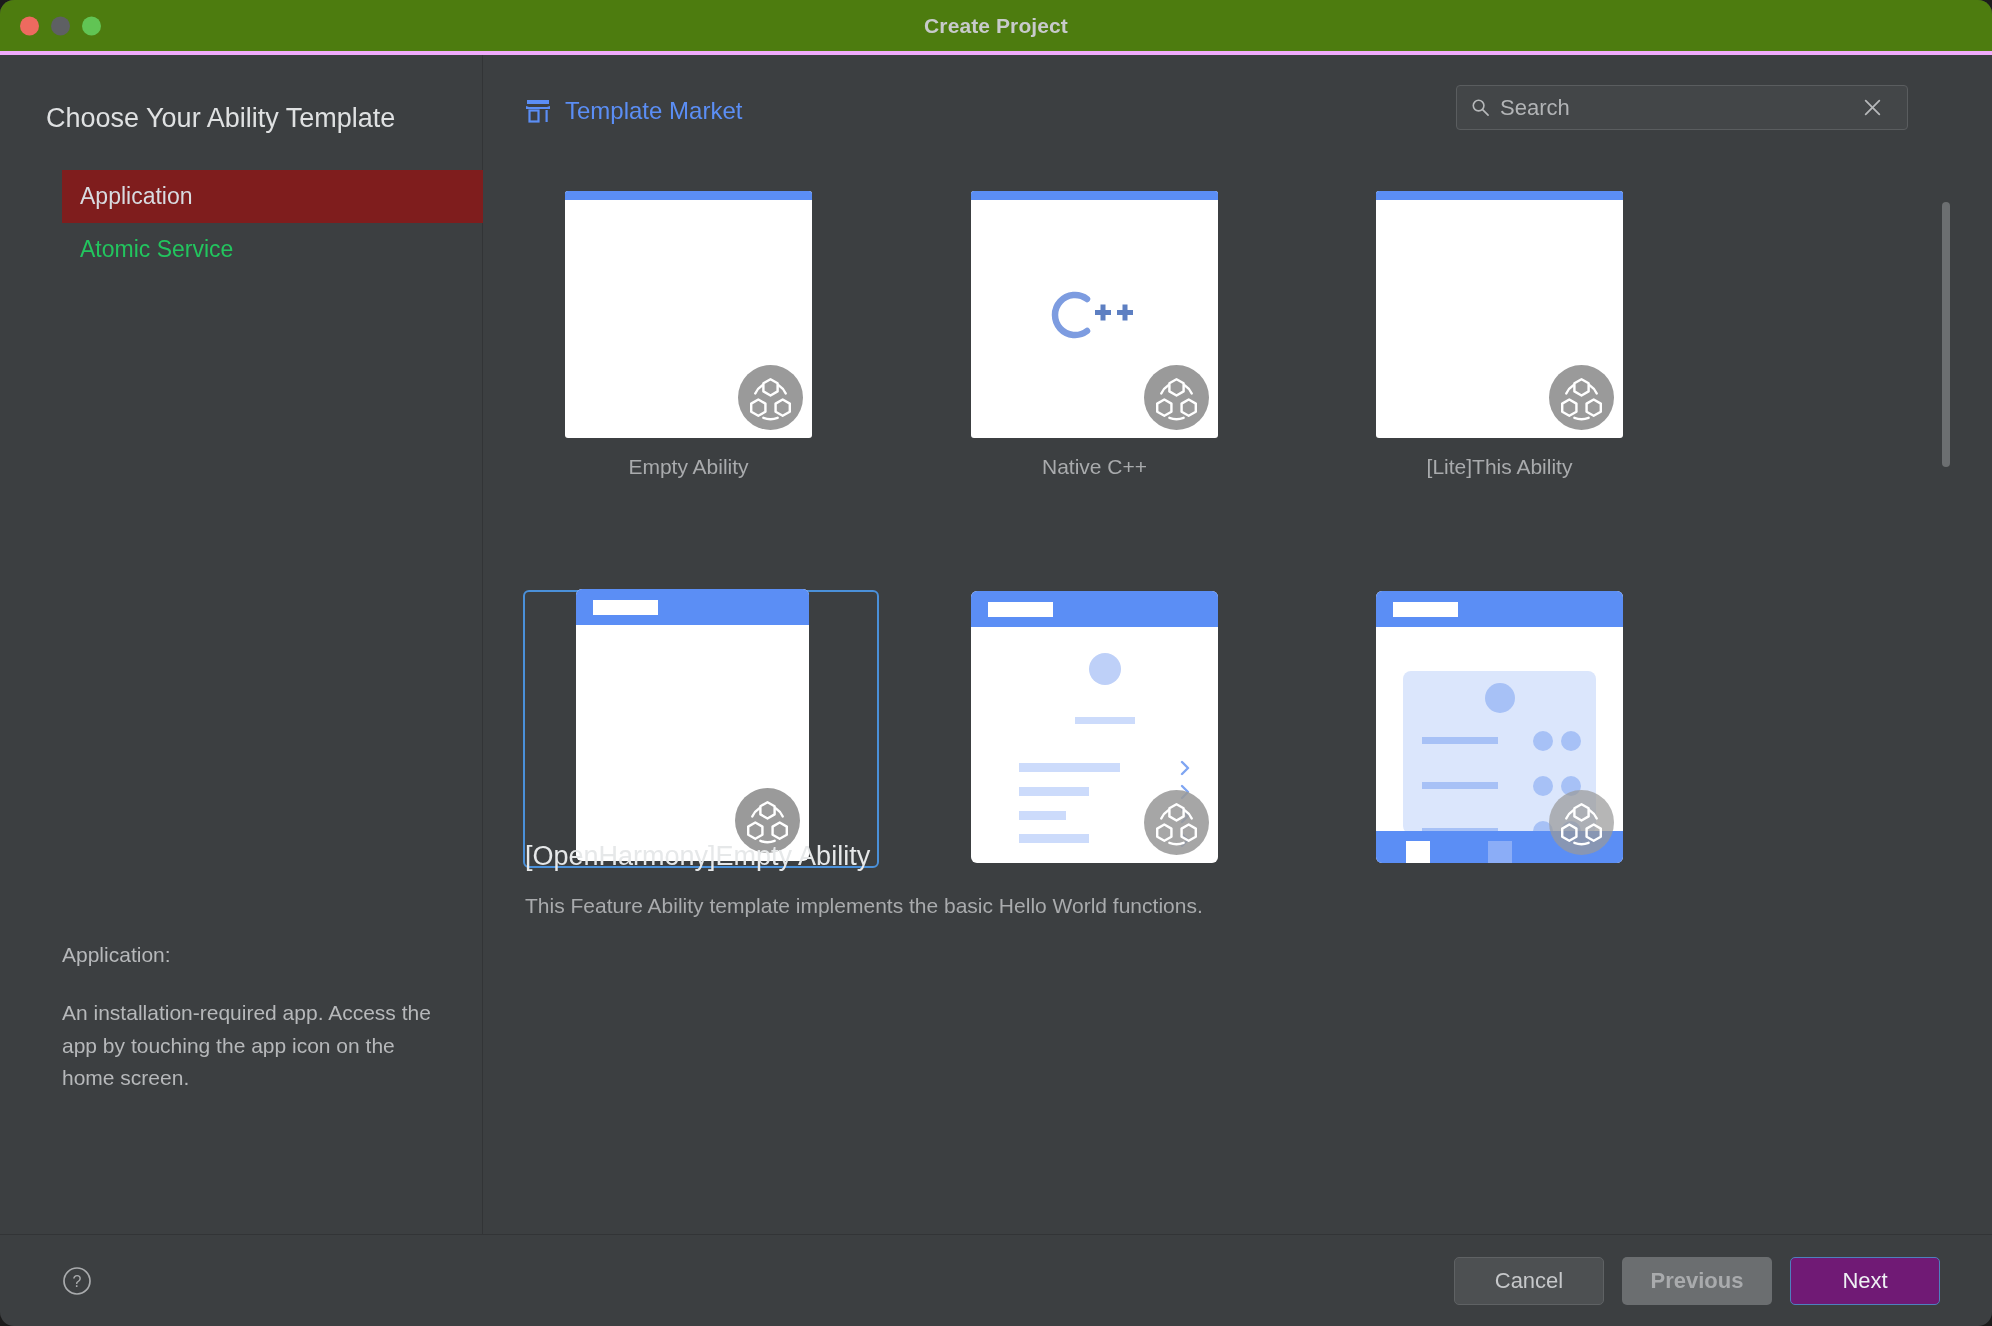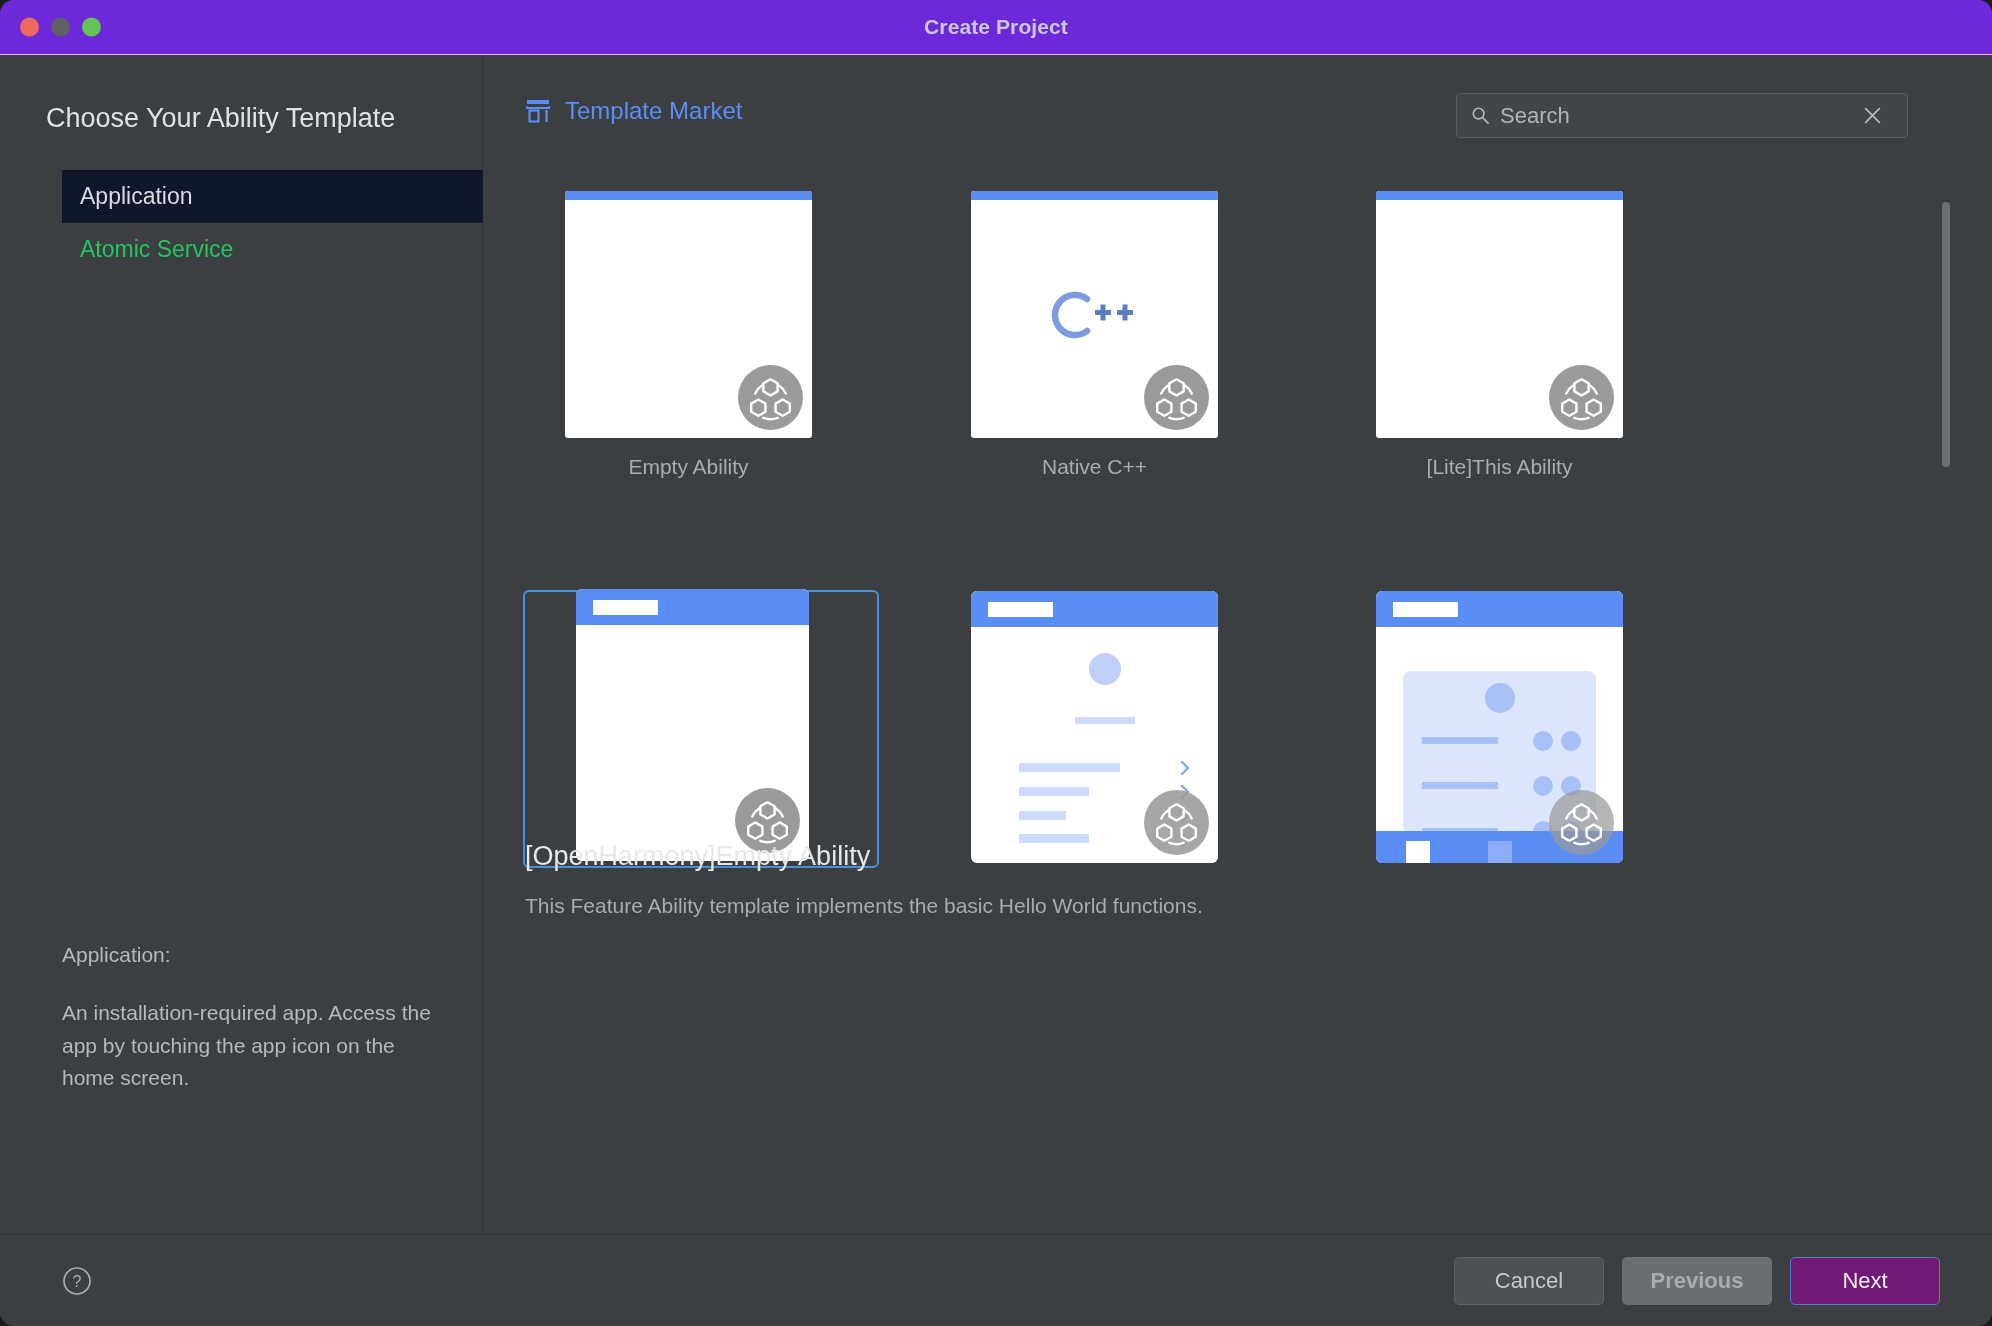--- a/index.html
+++ b/index.html
@@ -21,22 +21,22 @@
     overflow: hidden;
     display: flex;
     flex-direction: column;
   }
 
   
   .titlebar {
     position: relative;
     height: 55px;
     flex: 0 0 55px;
-    background: #6d28d9;
-    border-bottom: 1px solid #f0abfc;
+    background: #4d7c0f;
+    border-bottom: 4px solid #f0abfc;
     display: flex;
     align-items: center;
   }
   .traffic {
     position: absolute;
     left: 20px; top: 50%;
     transform: translateY(-50%);
     display: flex;
     gap: 12px;
   }
@@ -84,21 +84,21 @@
   .nav-item {
     height: 53px;
     display: flex;
     align-items: center;
     padding-left: 18px;
     font-size: 23px;
     color: #22c55e;
     cursor: default;
   }
   .nav-item.selected {
-    background: #0f172a;
+    background: #7f1d1d;
     color: #d8dbe0;
   }
 
   .desc-block {
     position: absolute;
     left: 62px;
     top: 888px;
     width: 390px;
   }
   .desc-title {
@@ -131,21 +131,21 @@
     align-items: center;
     gap: 14px;
     color: #5b8ef5;
     font-size: 24px;
     cursor: pointer;
   }
   .store-icon { width: 26px; height: 26px; display: block; }
 
   .search-box {
     position: absolute;
-    right: 40px; top: 8px;
+    right: 40px; top: 0;
     width: 452px;
     height: 45px;
     background: #434648;
     border: 1px solid #5a5d5f;
     border-radius: 4px;
     display: flex;
     align-items: center;
     padding: 0 24px 0 14px;
     gap: 10px;
   }

